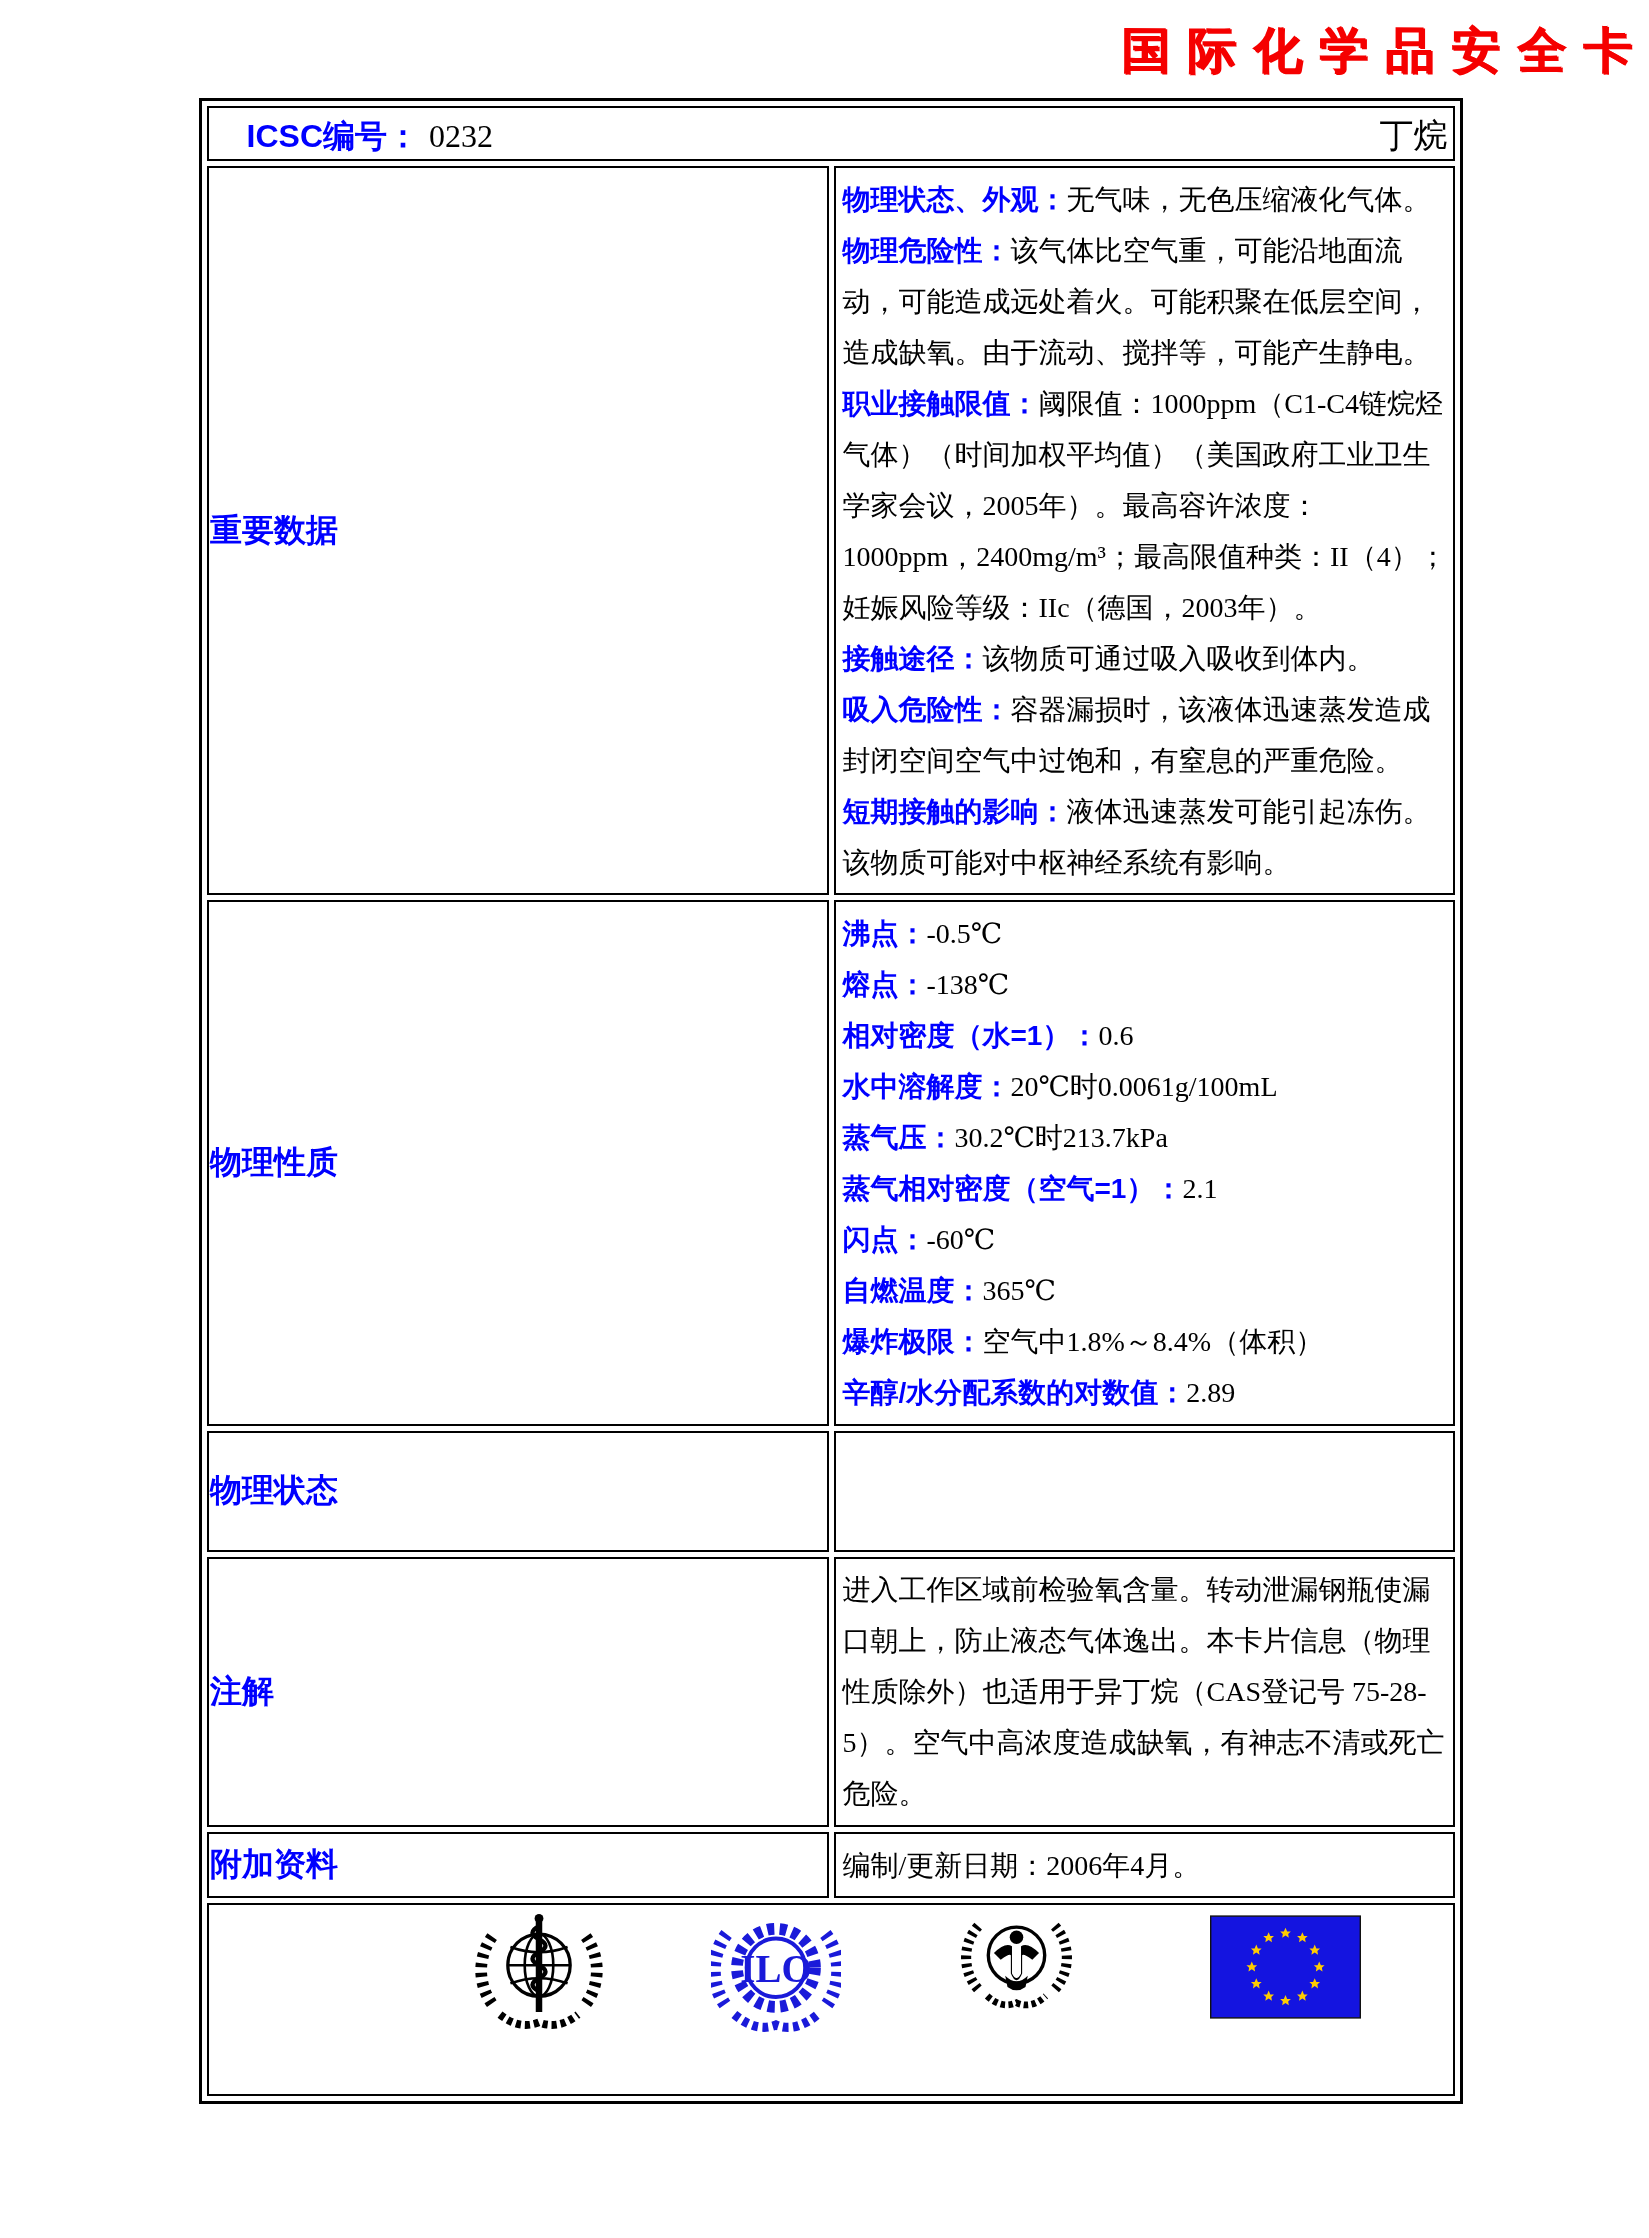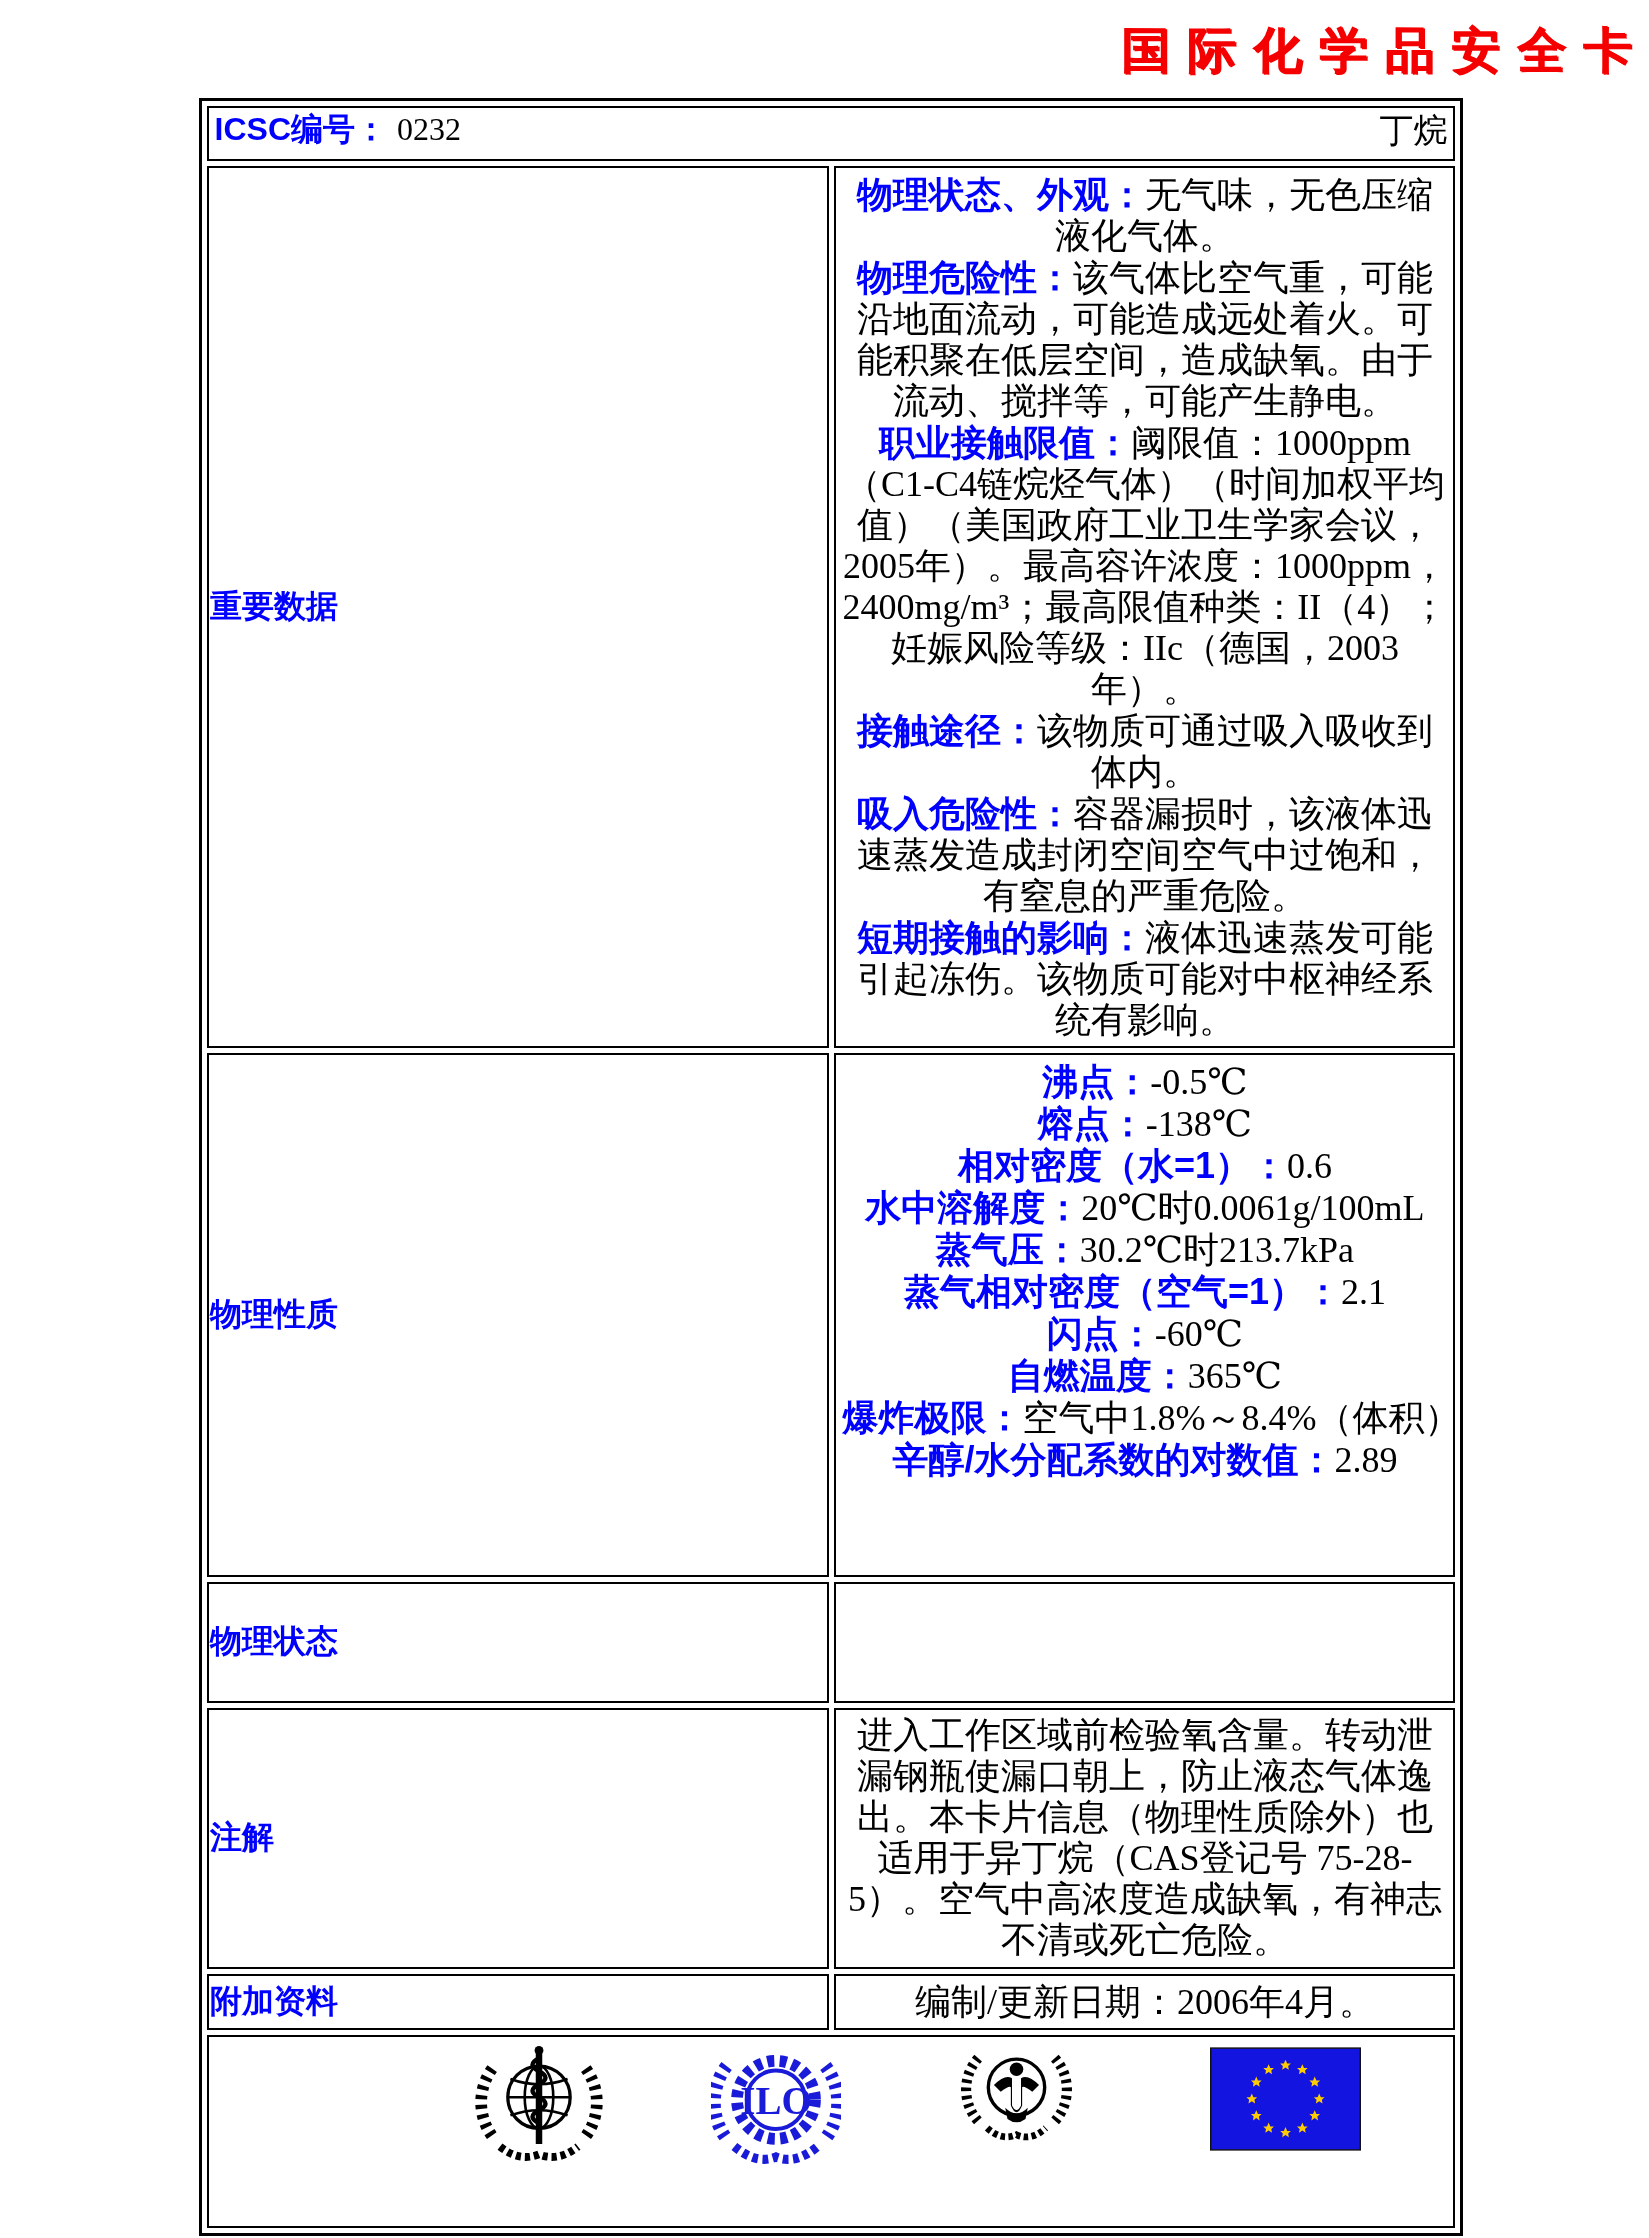--- a/index.html
+++ b/index.html
@@ -4,25 +4,25 @@
 <style>
   html,body{margin:0;padding:0;background:#fff;}
   body{width:1649px;height:2239px;position:relative;font-family:"Liberation Serif","DejaVu Serif",serif;color:#000;}
   .page-title{margin:18.3px 0 14px 0;text-align:right;font-family:"DejaVu Serif",serif;
     font-weight:900;font-size:49px;letter-spacing:17px;color:#f50000;text-shadow:1.4px 0.7px 0 #f50000;}
   table.card{border-collapse:separate;border-spacing:5px;border:3.5px solid #000;
     width:1264px;margin-left:199px;table-layout:fixed;}
   td{border:2.8px solid #000;background:#fff;}
   td.label-cell{width:168px;text-align:left;vertical-align:middle;
     font-family:"Liberation Sans","DejaVu Sans",sans-serif;font-weight:bold;font-size:32px;color:#0000ff;}
-  td.content-cell{vertical-align:top;padding:5.6px 5.6px 5.6px 7px;font-size:36px;line-height:41px;text-align:center;}
+  td.content-cell{vertical-align:top;padding:5.6px 5.6px 5.6px 7px;font-size:28px;line-height:51px;}
   .field-label{color:#0000ff;font-family:"Liberation Sans","DejaVu Sans",sans-serif;font-weight:bold;}
   
   .header-cell{height:51px;padding:0 5.6px;}
-  .header-flex{display:flex;justify-content:space-between;align-items:flex-start;height:100%;}
+  .header-flex{display:flex;justify-content:space-between;align-items:flex-end;height:100%;margin-left:32px;}
   .icsc-label{color:#0000ff;font-family:"Liberation Sans","DejaVu Sans",sans-serif;font-weight:bold;font-size:32px;}
   .icsc-number{font-size:32px;margin-left:10px;}
   .chem-name{font-size:34px;}
   
   .imp-cell{height:677px;}
   .phy-cell{height:508px;}
   .env-cell{height:106px;}
   .notes-cell{height:107px;font-size:31px;line-height:39px;padding-top:2.8px;}
   .addl-cell{height:35px;font-size:31px;line-height:35px;padding-top:1.4px;}
   .logos-cell{height:189px;position:relative;padding:0;}

